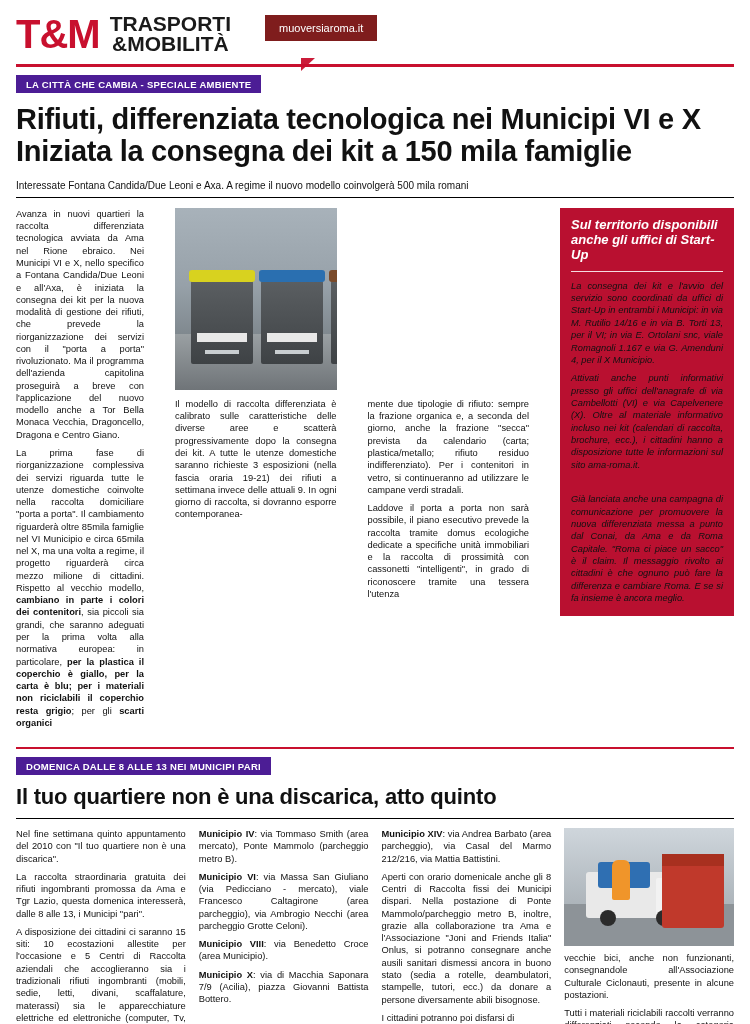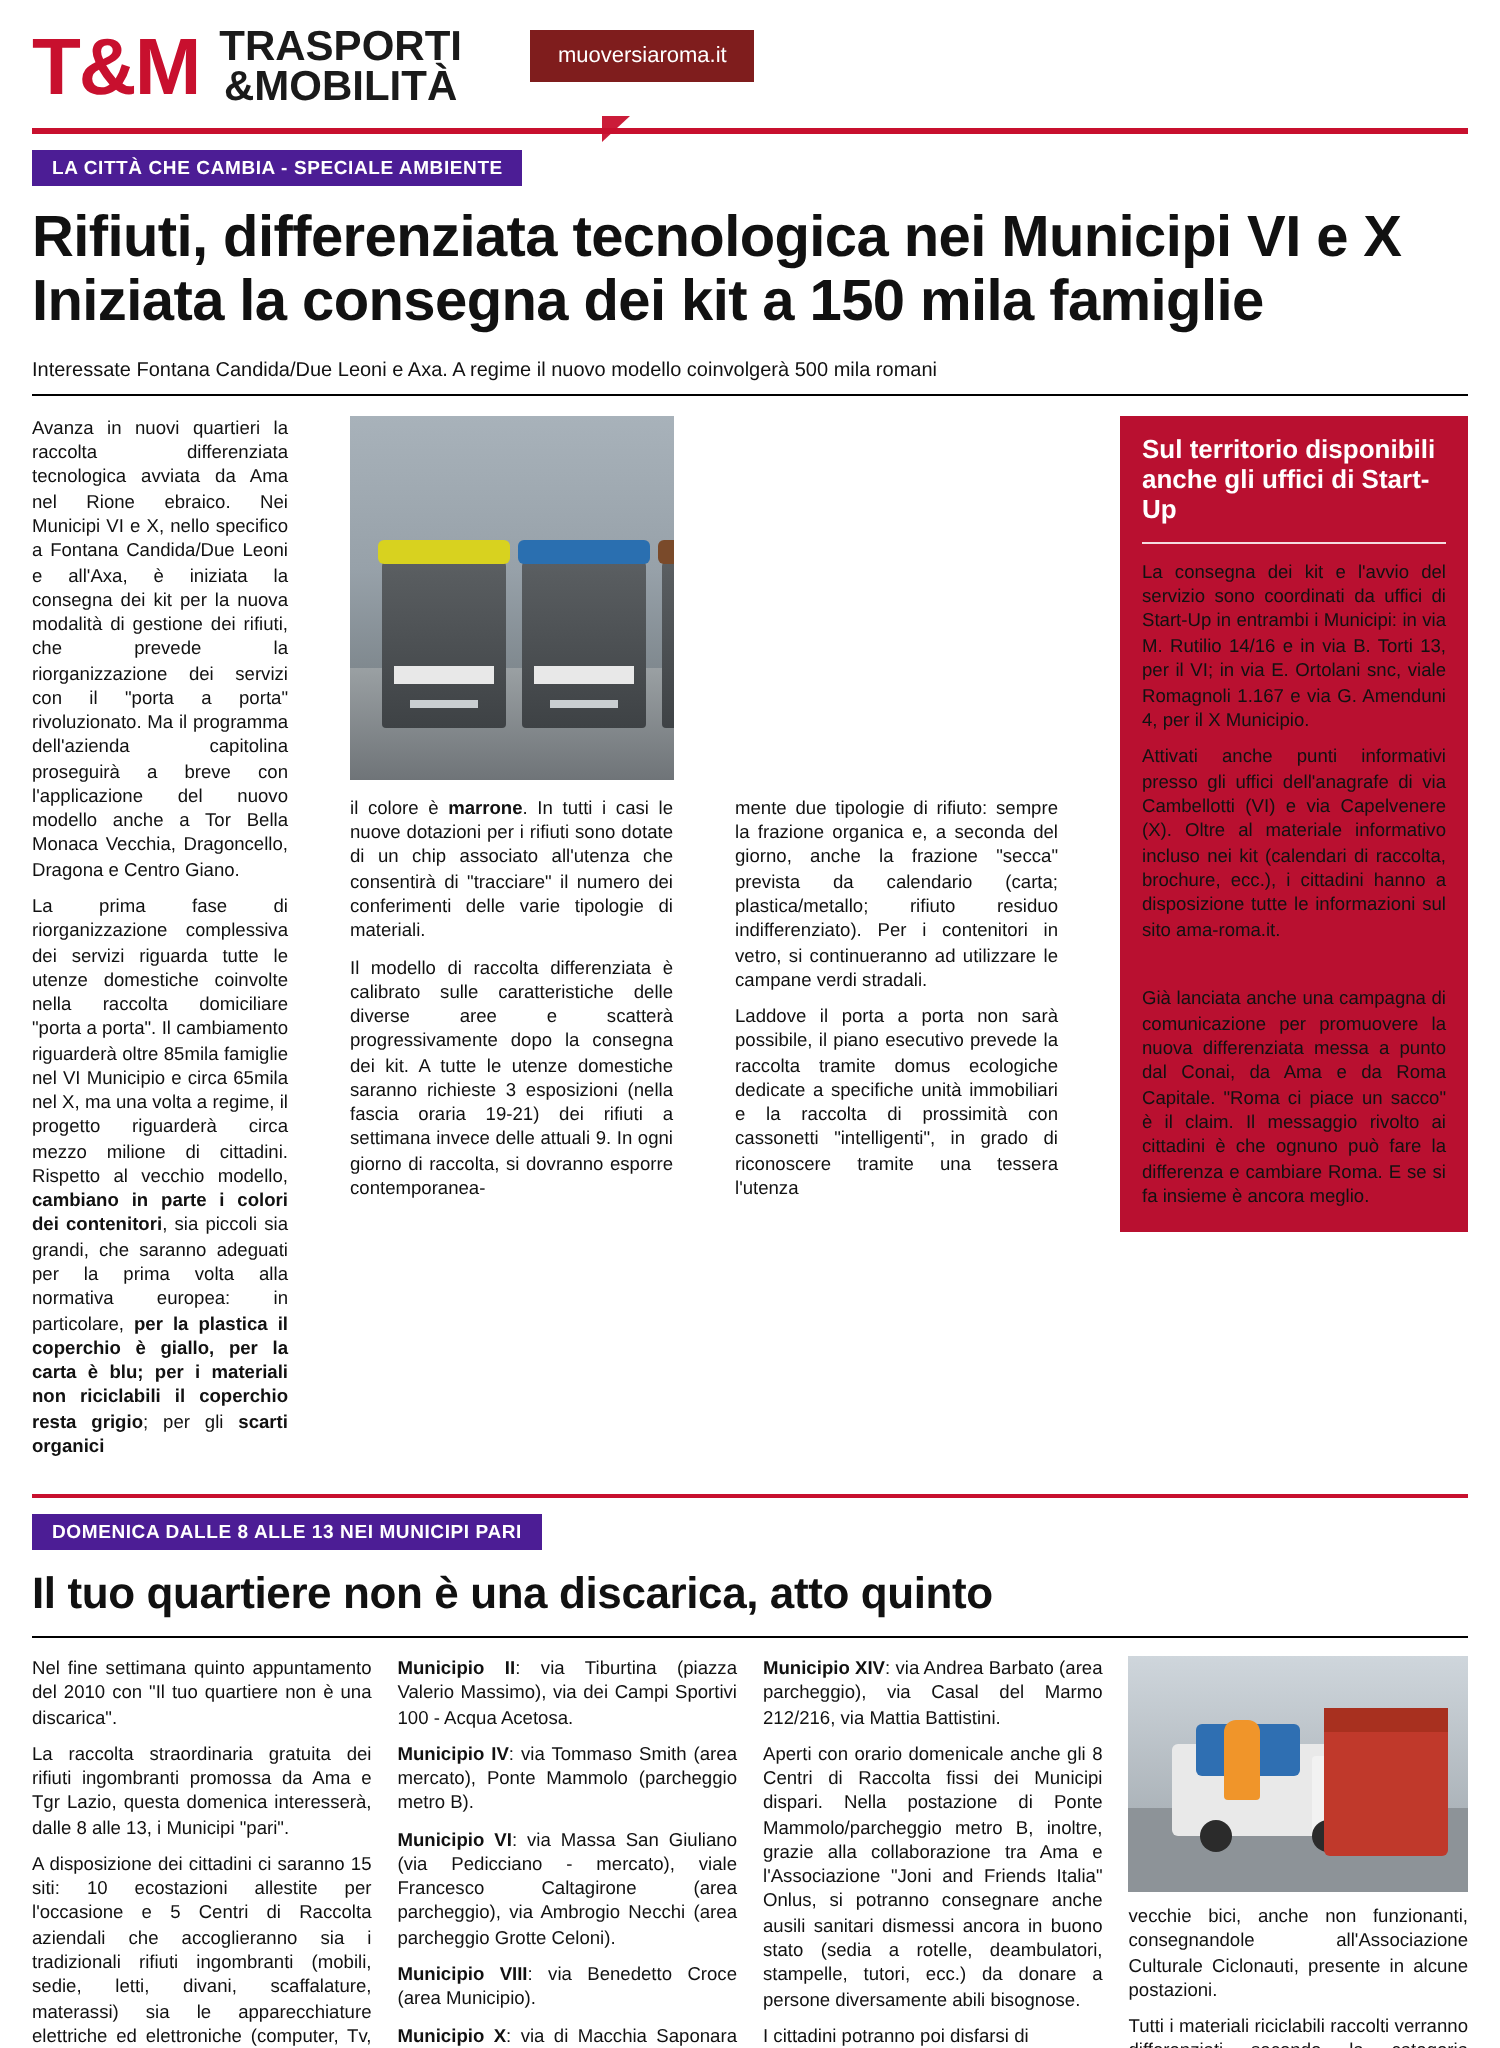--- a/index.html
+++ b/index.html
@@ -160,20 +160,21 @@
   .photo2 .bluebox { position:absolute; left: 34px; bottom: 58px; width: 52px; height: 26px; background:#2f6fb2; border-radius:3px; }
   .photo2 .person { position:absolute; left: 48px; bottom: 46px; width: 18px; height: 40px; background:#f0952a; border-radius:6px 6px 2px 2px; }
   .photo2 .redbin { position:absolute; right: 10px; bottom: 18px; width: 62px; height: 74px; background:#c0392b; border-radius:3px; }
   .photo2 .redbin .top { position:absolute; top:0; left:0; right:0; height:12px; background:#a8301f; }
 
   
   .sidebox {
     background: #b91030;
     color: #fff;
     padding: 10px 11px 12px 11px;
+    font-style: italic;
   }
   .sidebox h3 {
     font-size: 13px; line-height: 1.15; margin: 0 0 8px 0; font-weight: bold;
   }
   .sidebox .hr { height: 1px; background: rgba(255,255,255,.85); margin: 8px 0; }
   .sidebox p {
     font-size: 9.3px; line-height: 1.33; margin: 0 0 6px 0; text-align: justify;
   }
   .sidebox p:last-child { margin-bottom: 0; margin-top: 22px; }
 
@@ -245,21 +246,20 @@
             <div class="label"></div>
             <div class="label2"></div>
           </div>
         <div class="bin bin3">
             <div class="lid"></div>
             <div class="label"></div>
             <div class="label2"></div>
           </div>
 
       </div>
-      <p>il colore è <b>marrone</b>. In tutti i casi le nuove dotazioni per i rifiuti sono dotate di un chip associato all'utenza che consentirà di "tracciare" il numero dei conferimenti delle varie tipologie di materiali.</p>
       <p>Il modello di raccolta differenziata è calibrato sulle caratteristiche delle diverse aree e scatterà progressivamente dopo la consegna dei kit. A tutte le utenze domestiche saranno richieste 3 esposizioni (nella fascia oraria 19-21) dei rifiuti a settimana invece delle attuali 9. In ogni giorno di raccolta, si dovranno esporre contemporanea-</p>
     </div>
 
     <div class="col">
       <div style="height:190px"></div>
       <p>mente due tipologie di rifiuto: sempre la frazione organica e, a seconda del giorno, anche la frazione "secca" prevista da calendario (carta; plastica/metallo; rifiuto residuo indifferenziato). Per i contenitori in vetro, si continueranno ad utilizzare le campane verdi stradali.</p>
       <p>Laddove il porta a porta non sarà possibile, il piano esecutivo prevede la raccolta tramite domus ecologiche dedicate a specifiche unità immobiliari e la raccolta di prossimità con cassonetti "intelligenti", in grado di riconoscere tramite una tessera l'utenza</p>
     </div>
 
     <div class="col">
@@ -281,21 +281,20 @@
     <div class="hr-thin2"></div>
 
     <div class="bottom-grid">
       <div class="col">
         <p>Nel fine settimana quinto appuntamento del 2010 con "Il tuo quartiere non è una discarica".</p>
         <p>La raccolta straordinaria gratuita dei rifiuti ingombranti promossa da Ama e Tgr Lazio, questa domenica interesserà, dalle 8 alle 13, i Municipi "pari".</p>
         <p>A disposizione dei cittadini ci saranno 15 siti: 10 ecostazioni allestite per l'occasione e 5 Centri di Raccolta aziendali che accoglieranno sia i tradizionali rifiuti ingombranti (mobili, sedie, letti, divani, scaffalature, materassi) sia le apparecchiature elettriche ed elettroniche (computer, Tv, stampanti, telefonini, frigoriferi, lavatrici, condizionatori).</p>
 
       </div>
       <div class="col">
-        <p><b>Municipio II</b>: via Tiburtina (piazza Valerio Massimo), via dei Campi Sportivi 100 - Acqua Acetosa.</p>
         <p><b>Municipio IV</b>: via Tommaso Smith (area mercato), Ponte Mammolo (parcheggio metro B).</p>
         <p><b>Municipio VI</b>: via Massa San Giuliano (via Pedicciano - mercato), viale Francesco Caltagirone (area parcheggio), via Ambrogio Necchi (area parcheggio Grotte Celoni).</p>
         <p><b>Municipio VIII</b>: via Benedetto Croce (area Municipio).</p>
         <p><b>Municipio X</b>: via di Macchia Saponara 7/9 (Acilia), piazza Giovanni Battista Bottero.</p>
 
       </div>
       <div class="col">
         <p><b>Municipio XIV</b>: via Andrea Barbato (area parcheggio), via Casal del Marmo 212/216, via Mattia Battistini.</p>
         <p>Aperti con orario domenicale anche gli 8 Centri di Raccolta fissi dei Municipi dispari. Nella postazione di Ponte Mammolo/parcheggio metro B, inoltre, grazie alla collaborazione tra Ama e l'Associazione "Joni and Friends Italia" Onlus, si potranno consegnare anche ausili sanitari dismessi ancora in buono stato (sedia a rotelle, deambulatori, stampelle, tutori, ecc.) da donare a persone diversamente abili bisognose.</p>
         <p>I cittadini potranno poi disfarsi di</p>

